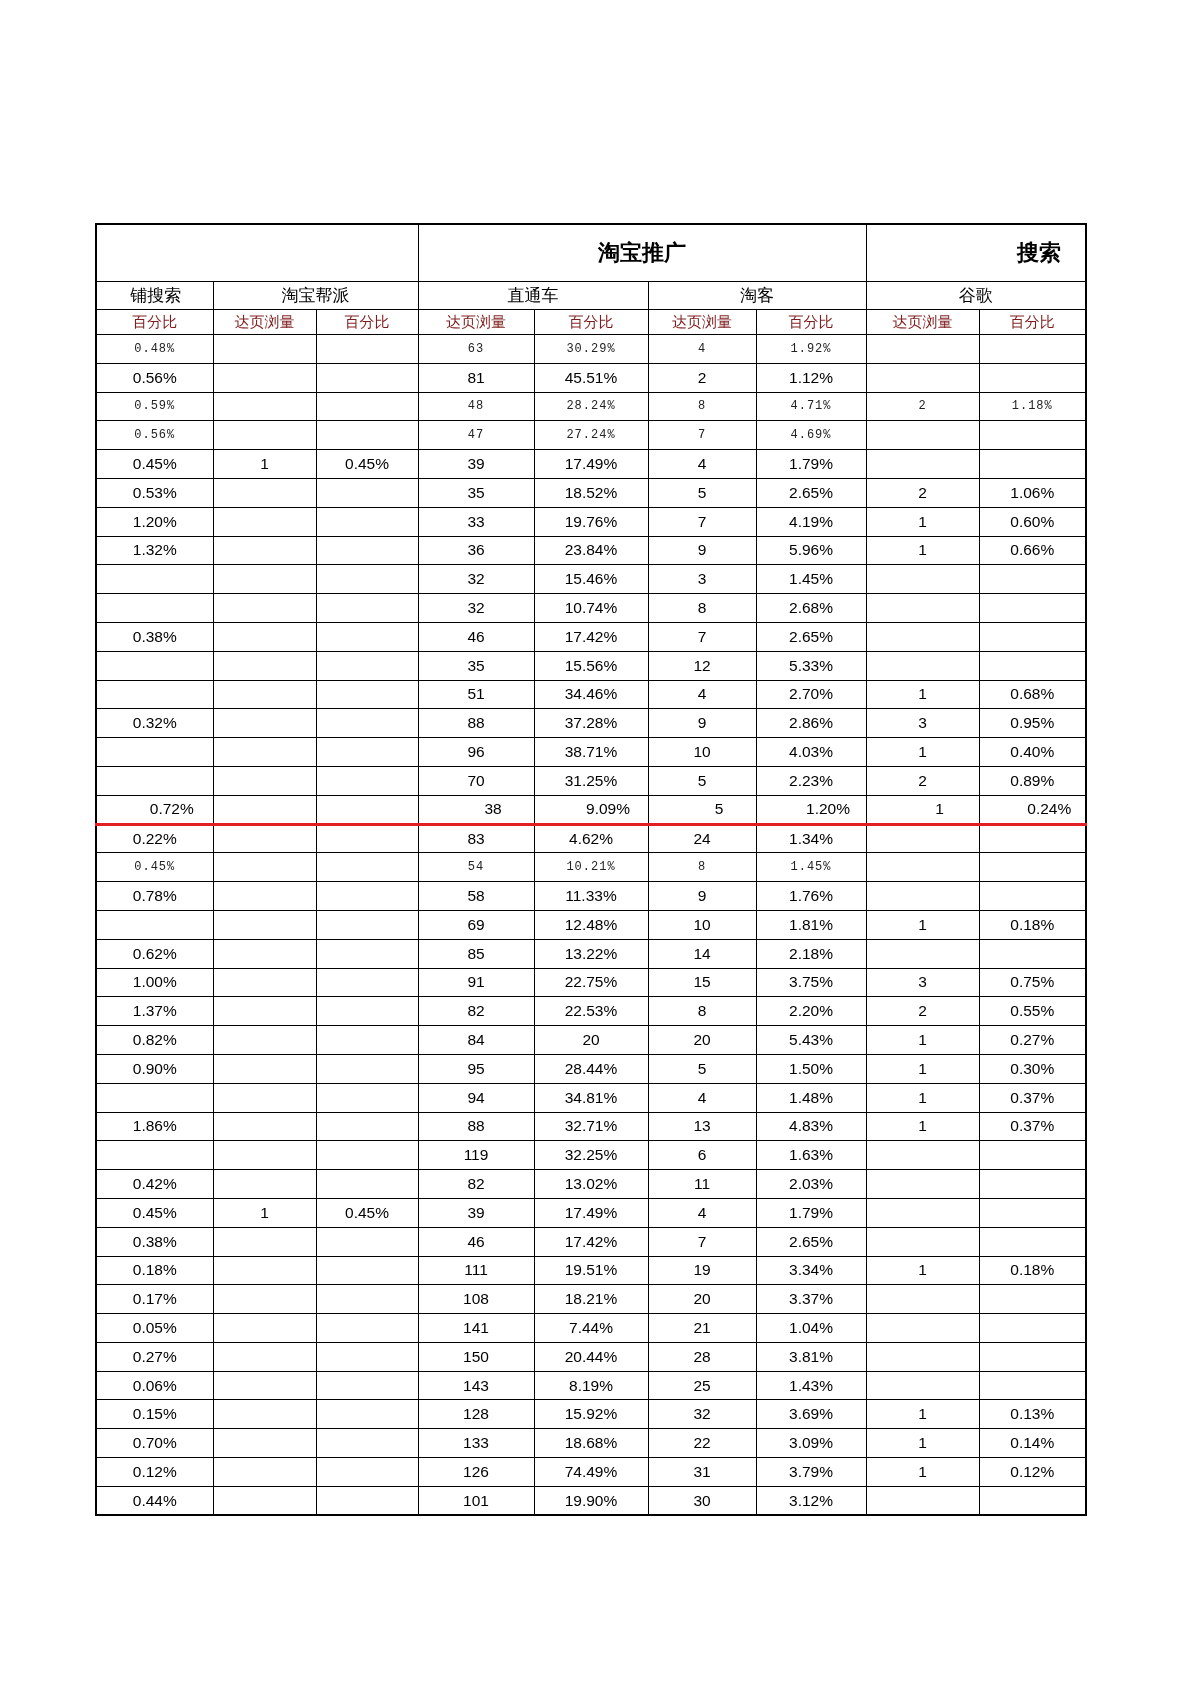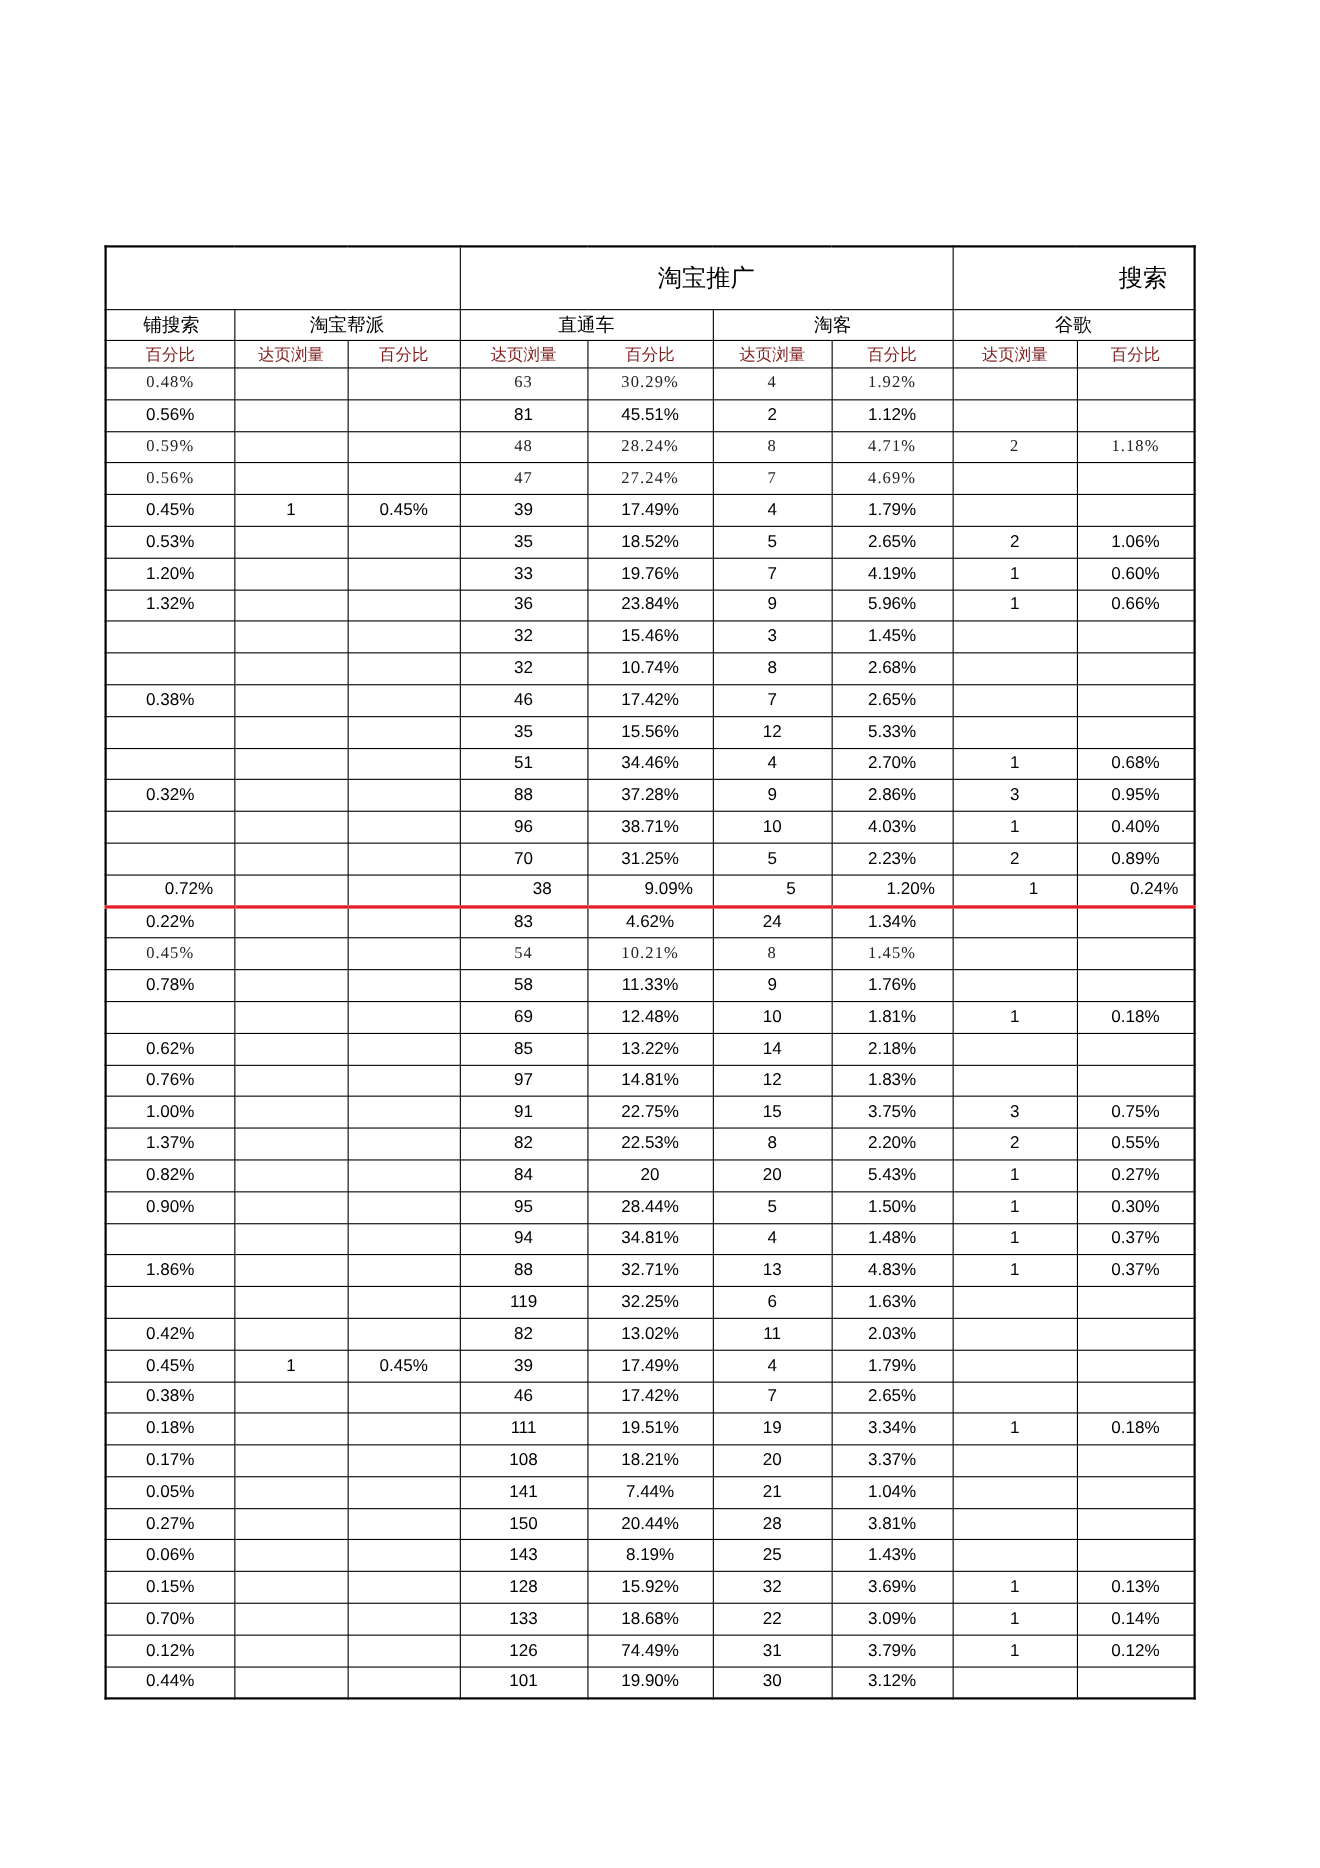--- a/index.html
+++ b/index.html
@@ -29,21 +29,21 @@
     text-align:center;
     vertical-align:middle;
     color:#000000;
     font-weight:normal;
   }
   table.grid{border:2.5px solid #000000;}
   
   tr.band1 td{
     height:56px;
     font-family:"Liberation Serif","DejaVu Serif",serif;
-    font-weight:normal;
+    font-weight:bold;
     font-size:22px;
   }
   tr.band1 td.right-align{text-align:right;padding-right:24px;}
   
   tr.band2 th{
     height:27px;
     font-family:"Liberation Serif","DejaVu Serif",serif;
     font-size:17px;
     font-weight:normal;
   }
@@ -57,24 +57,24 @@
     color:#7f1d1d;
   }
   
   tbody tr{height:28.8px;}
   tbody td{
     font-size:15.5px;
     font-family:"Liberation Sans",sans-serif;
     color:#000000;
   }
   tbody tr.serif td{
-    font-family:Liberation Serif, serif;
+    font-family:Liberation Mono, monospace;
     color:#222222;
     letter-spacing:1px;
-    font-size:15px;
+    font-size:12px;
   }
   tbody tr.red-line td{
     border-bottom:3.5px solid var(--accent-red,#e31e24);
     padding-left:34px;
   }
 </style>
 </head>
 <body>
 
 <div class="sheet">
@@ -352,31 +352,20 @@
           <td></td>
           <td></td>
           <td>85</td>
           <td>13.22%</td>
           <td>14</td>
           <td>2.18%</td>
           <td></td>
           <td></td>
         </tr>
         <tr>
-          <td>0.76%</td>
-          <td></td>
-          <td></td>
-          <td>97</td>
-          <td>14.81%</td>
-          <td>12</td>
-          <td>1.83%</td>
-          <td></td>
-          <td></td>
-        </tr>
-        <tr>
           <td>1.00%</td>
           <td></td>
           <td></td>
           <td>91</td>
           <td>22.75%</td>
           <td>15</td>
           <td>3.75%</td>
           <td>3</td>
           <td>0.75%</td>
         </tr>

